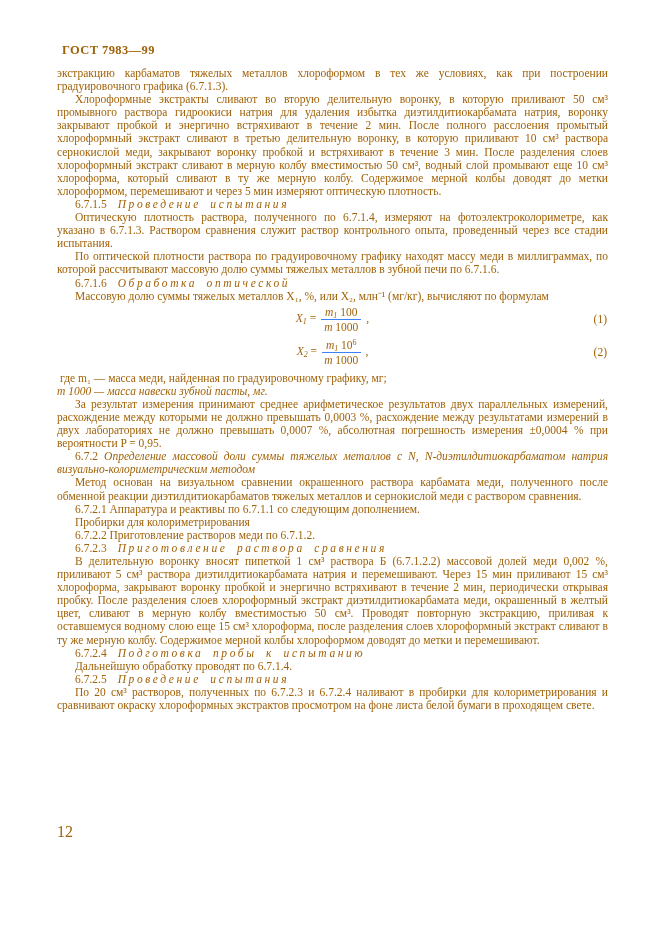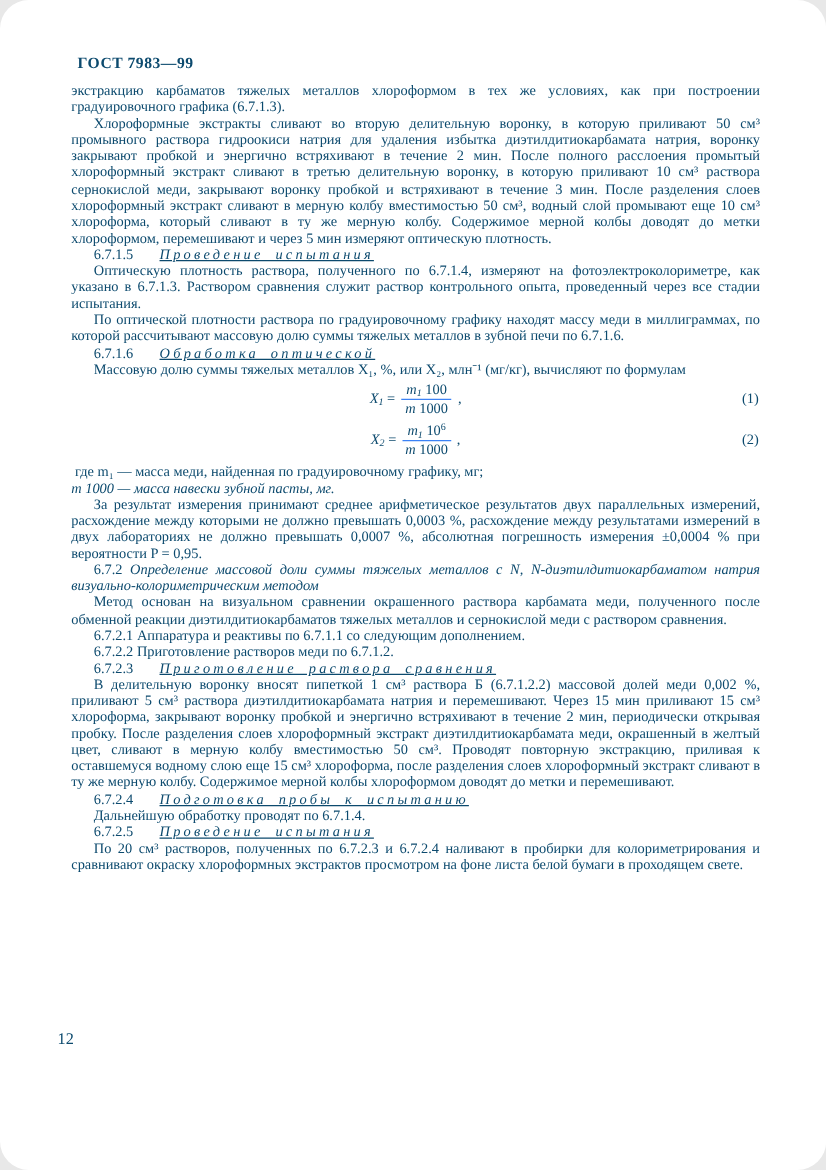--- a/index.html
+++ b/index.html
@@ -2,59 +2,58 @@
 <html><head>
 <meta charset="utf-8">
 <style>
   html,body { margin:0; padding:0; background:#e8e8e8; }
   .page {
     position:relative;
     width:661px; height:936px;
     margin:0 auto;
     background:#ffffff;
     font-family:"Liberation Serif", serif;
-    color:#0c4a6e;
+    color:#a16207;
     overflow:hidden;
-    border-radius:23px;
   }
   .doc-header {
     position:absolute; left:62px; top:43px;
     font-size:12.5px; font-weight:bold; letter-spacing:0.4px;
     white-space:nowrap;
   }
   .doc-body {
     position:absolute; left:57px; top:67px; width:551px;
     font-size:11.5px; line-height:13.1px;
     text-align:justify;
   }
   .doc-body .para        { text-indent:18px; }
   .doc-body .cont        { text-indent:0; }
   .doc-body .where       { text-indent:0; padding-left:3px; }
   .doc-body .where2      { text-indent:0;font-style:italic; }
   .heading-spaced        { text-indent:18px; }
   .heading-spaced .hs-num   { font-style:normal; }
-  .heading-spaced .hs-title { font-style:italic; letter-spacing:2.6px; word-spacing:4px; margin-left:21px;text-decoration:underline; }
+  .heading-spaced .hs-title { font-style:italic; letter-spacing:2.6px; word-spacing:4px; margin-left:11px; }
   .heading-italic        { text-indent:18px; }
   .heading-italic .hi-num   { font-style:normal; }
   .heading-italic .hi-title { font-style:italic; }
   .formula-row {
     position:relative; text-indent:0; text-align:center;
     margin:3px 0 6px 0; line-height:normal;
   }
   .formula-row .f-center { display:inline-block; }
   .formula-row i { font-style:italic; }
   .formula-row sub { font-size:8px; vertical-align:-2px; line-height:0; }
   .formula-row sup { font-size:8px; vertical-align:4px; line-height:0; }
   .frac { display:inline-block; vertical-align:middle; text-align:center; margin:0 2px; }
   .frac .top { display:block; border-bottom:1px solid #3b82f6; padding:0 4px 1px 4px; line-height:12px; }
   .frac .bot { display:block; padding-top:1px; line-height:12px; }
   .f-label { position:absolute; right:1px; top:50%; transform:translateY(-50%); }
   .page-number {
-    position:absolute; left:46px; top:823px;
-    font-size:13px;
+    position:absolute; left:57px; top:823px;
+    font-size:16px;
   }
 </style>
 </head>
 <body>
 
 <div class="page">
   <div class="doc-header">ГОСТ 7983—99</div>
   <div class="doc-body">
       <div class="cont">экстракцию карбаматов тяжелых металлов хлороформом в тех же условиях, как при построении градуировочного графика (6.7.1.3).</div>
       <div class="para">Хлороформные экстракты сливают во вторую делительную воронку, в которую приливают 50 см³ промывного раствора гидроокиси натрия для удаления избытка диэтилдитиокарбамата натрия, воронку закрывают пробкой и энергично встряхивают в течение 2 мин. После полного расслоения промытый хлороформный экстракт сливают в третью делительную воронку, в которую приливают 10 см³ раствора сернокислой меди, закрывают воронку пробкой и встряхивают в течение 3 мин. После разделения слоев хлороформный экстракт сливают в мерную колбу вместимостью 50 см³, водный слой промывают еще 10 см³ хлороформа, который сливают в ту же мерную колбу. Содержимое мерной колбы доводят до метки хлороформом, перемешивают и через 5 мин измеряют оптическую плотность.</div>
@@ -64,20 +63,21 @@
       <div class="heading-spaced"><span class="hs-num">6.7.1.6</span><span class="hs-title">Обработка оптической</span></div>
       <div class="para">Массовую долю суммы тяжелых металлов X₁, %, или X₂, млн⁻¹ (мг/кг), вычисляют по формулам</div>
       <div class="formula-row"><span class="f-center"><i>X<sub>1</sub></i><span> = </span><span class="frac"><span class="top"><i>m<sub>1</sub></i> 100</span><span class="bot"><i>m</i> 1000</span></span><span> ,</span></span><span class="f-label">(1)</span></div>
       <div class="formula-row"><span class="f-center"><i>X<sub>2</sub></i><span> = </span><span class="frac"><span class="top"><i>m<sub>1</sub></i> 10<sup>6</sup></span><span class="bot"><i>m</i> 1000</span></span><span> ,</span></span><span class="f-label">(2)</span></div>
       <div class="where">где m₁ —  масса меди, найденная по градуировочному графику, мг;</div>
       <div class="where2">m 1000 — масса навески зубной пасты, мг.</div>
       <div class="para">За результат измерения принимают среднее арифметическое результатов двух параллельных измерений, расхождение между которыми не должно превышать 0,0003 %, расхождение между результатами измерений в двух лабораториях не должно превышать 0,0007 %, абсолютная погрешность измерения ±0,0004 % при вероятности P = 0,95.</div>
       <div class="heading-italic"><span class="hi-num">6.7.2 </span><span class="hi-title">Определение массовой доли суммы тяжелых металлов с N, N-диэтилдитиокарбаматом натрия визуально-колориметрическим методом</span></div>
       <div class="para">Метод основан на визуальном сравнении окрашенного раствора карбамата меди, полученного после обменной реакции диэтилдитиокарбаматов тяжелых металлов и сернокислой меди с раствором сравнения.</div>
       <div class="para">6.7.2.1 Аппаратура и реактивы по 6.7.1.1 со следующим дополнением.</div>
+      <div class="para">Пробирки для колориметрирования</div>
       <div class="para">6.7.2.2 Приготовление растворов меди по 6.7.1.2.</div>
       <div class="heading-spaced"><span class="hs-num">6.7.2.3</span><span class="hs-title">Приготовление раствора сравнения</span></div>
       <div class="para">В делительную воронку вносят пипеткой 1 см³ раствора Б (6.7.1.2.2) массовой долей меди 0,002 %, приливают 5 см³ раствора диэтилдитиокарбамата натрия и перемешивают. Через 15 мин приливают 15 см³ хлороформа, закрывают воронку пробкой и энергично встряхивают в течение 2 мин, периодически открывая пробку. После разделения слоев хлороформный экстракт диэтилдитиокарбамата меди, окрашенный в желтый цвет, сливают в мерную колбу вместимостью 50 см³. Проводят повторную экстракцию, приливая к оставшемуся водному слою еще 15 см³ хлороформа, после разделения слоев хлороформный экстракт сливают в ту же мерную колбу. Содержимое мерной колбы хлороформом доводят до метки и перемешивают.</div>
       <div class="heading-spaced"><span class="hs-num">6.7.2.4</span><span class="hs-title">Подготовка пробы к испытанию</span></div>
       <div class="para">Дальнейшую обработку проводят по 6.7.1.4.</div>
       <div class="heading-spaced"><span class="hs-num">6.7.2.5</span><span class="hs-title">Проведение испытания</span></div>
       <div class="para">По 20 см³ растворов, полученных по 6.7.2.3 и 6.7.2.4 наливают в пробирки для колориметрирования и сравнивают окраску хлороформных экстрактов просмотром на фоне листа белой бумаги в проходящем свете.</div>
     </div>
   <div class="page-number">12</div>
 </div>

